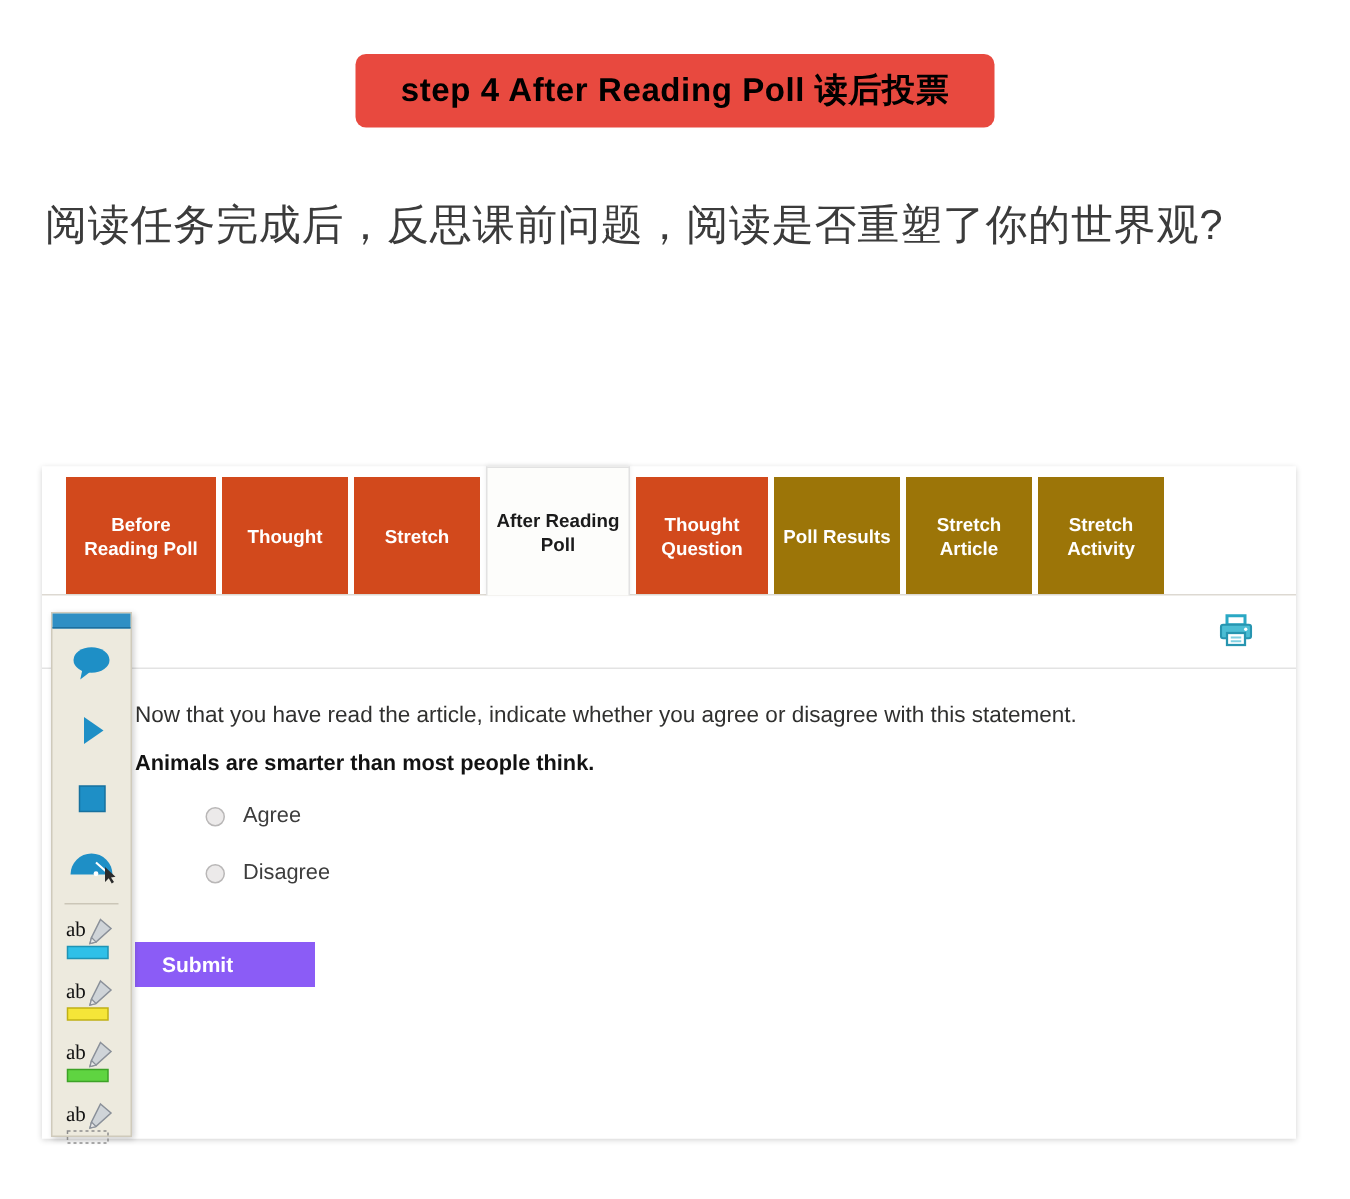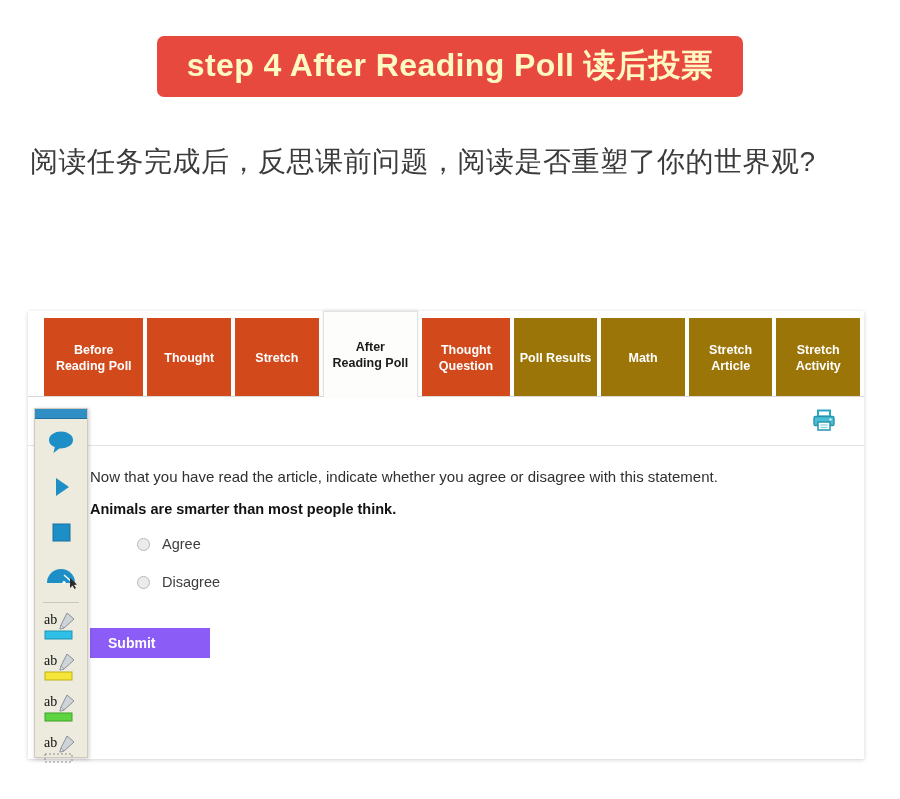--- a/index.html
+++ b/index.html
@@ -17,24 +17,24 @@
 
   
   #banner-row {
     width: 900px;
     padding-top: 36px;
     display: flex;
     justify-content: center;
   }
   #banner {
     background: #e8493f;
-    color: #fef9c3;
+    color: #000000;
     border-radius: 7px;
     padding: 11px 30px 13px 30px;
-    font-size: 32px;
+    font-size: 22px;
     font-weight: 600;
     letter-spacing: 0.4px;
     line-height: 1.15;
     white-space: nowrap;
   }
 
   
   #intro-paragraph {
     margin: 42px 30px 0 30px;
     font-size: 28px;
@@ -234,23 +234,20 @@
     <div class="tab active" style="width:96px">
       <span>After Reading Poll</span>
     </div>
     <div class="tab orange" style="width:88px">
       <span>Thought Question</span>
     </div>
     <div class="tab gold" style="width:84px">
       <span>Poll Results</span>
     </div>
     <div class="tab gold" style="width:84px">
-      <span>Math</span>
-    </div>
-    <div class="tab gold" style="width:84px">
       <span>Stretch Article</span>
     </div>
     <div class="tab gold" style="width:84px">
       <span>Stretch Activity</span>
     </div>
   </div>
 
   <div id="content-area">
 
     <div id="printbar">

